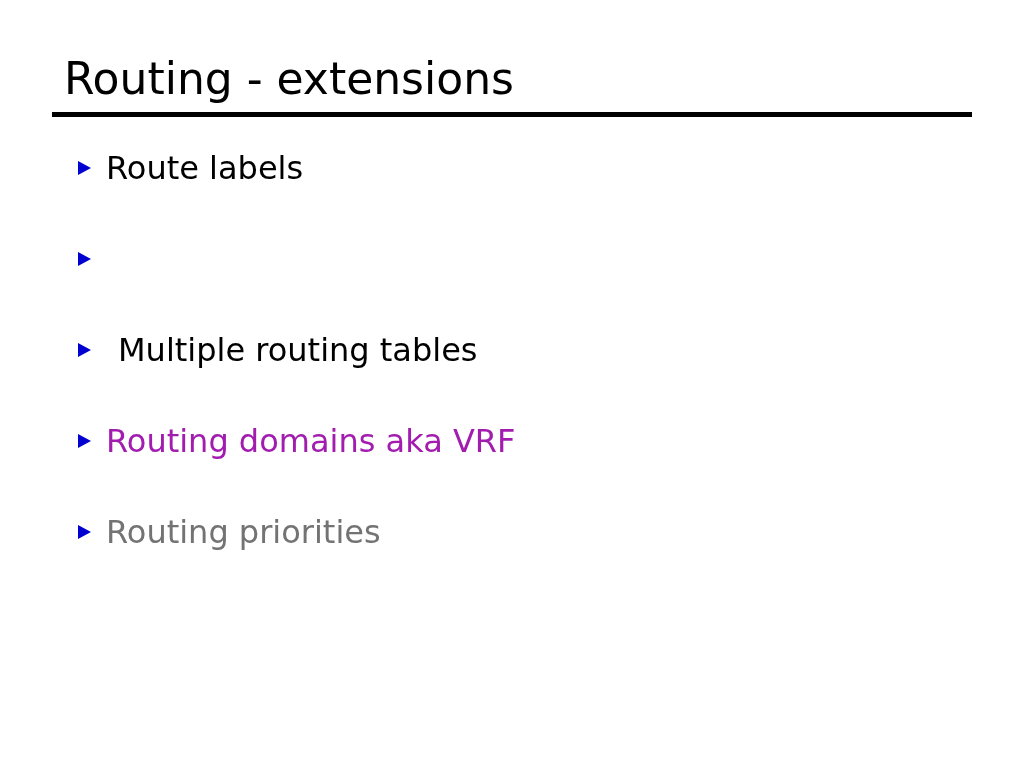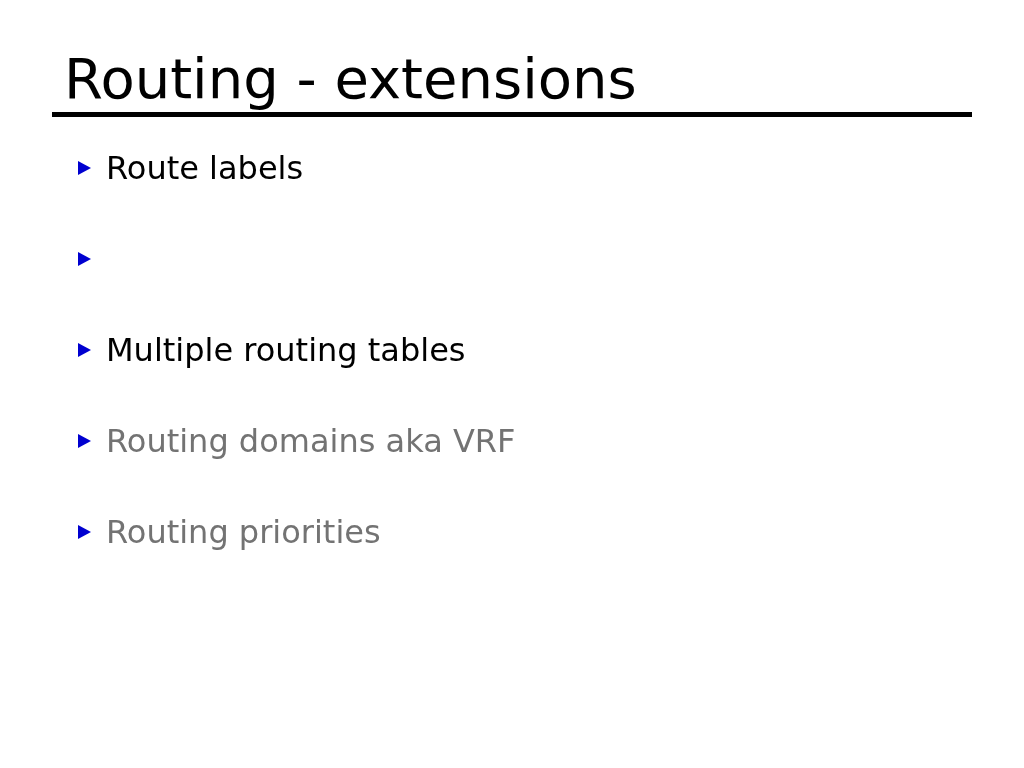--- a/index.html
+++ b/index.html
@@ -21,21 +21,21 @@
     height: 768px;
     background: #ffffff;
     box-sizing: border-box;
   }
 
   
   .slide-title {
     position: absolute;
     left: 64px;
     top: 52px;
-    font-size: 56px;
+    font-size: 44px;
     line-height: 54px;
     font-weight: 400;
     color: #000000;
     letter-spacing: 0px;
     white-space: nowrap;
   }
 
   .title-rule {
     position: absolute;
     left: 52px;
@@ -99,26 +99,26 @@
       <span class="bullet-marker" style="border-left-color: rgb(0, 0, 208);"></span>
       <span class="bullet-text" style="color: rgb(0, 0, 0);">Route labels</span>
     </li>
 
     <li class="bullet-row">
       <span class="bullet-marker" style="border-left-color: rgb(0, 0, 208);"></span>
     </li>
 
     <li class="bullet-row">
       <span class="bullet-marker" style="border-left-color: rgb(0, 0, 208);"></span>
-      <span class="bullet-text" style="color: rgb(0, 0, 0);">Multiple routing tables</span>
+      <span class="bullet-text" style="color: rgb(0, 0, 0); margin-left: 12px;">Multiple routing tables</span>
     </li>
 
     <li class="bullet-row">
       <span class="bullet-marker" style="border-left-color: rgb(0, 0, 208);"></span>
-      <span class="bullet-text" style="color: #737373;">Routing domains aka VRF</span>
+      <span class="bullet-text" style="color: #a21caf;">Routing domains aka VRF</span>
     </li>
 
     <li class="bullet-row">
       <span class="bullet-marker" style="border-left-color: rgb(0, 0, 208);"></span>
       <span class="bullet-text" style="color: #737373;">Routing priorities</span>
     </li>
 
   </ul>
 
 </div>

